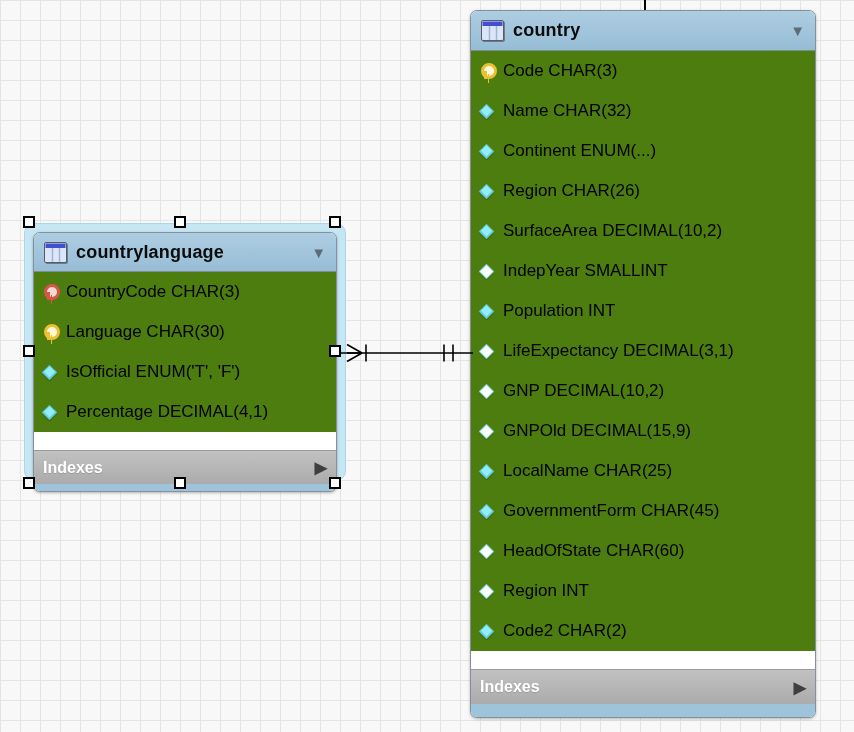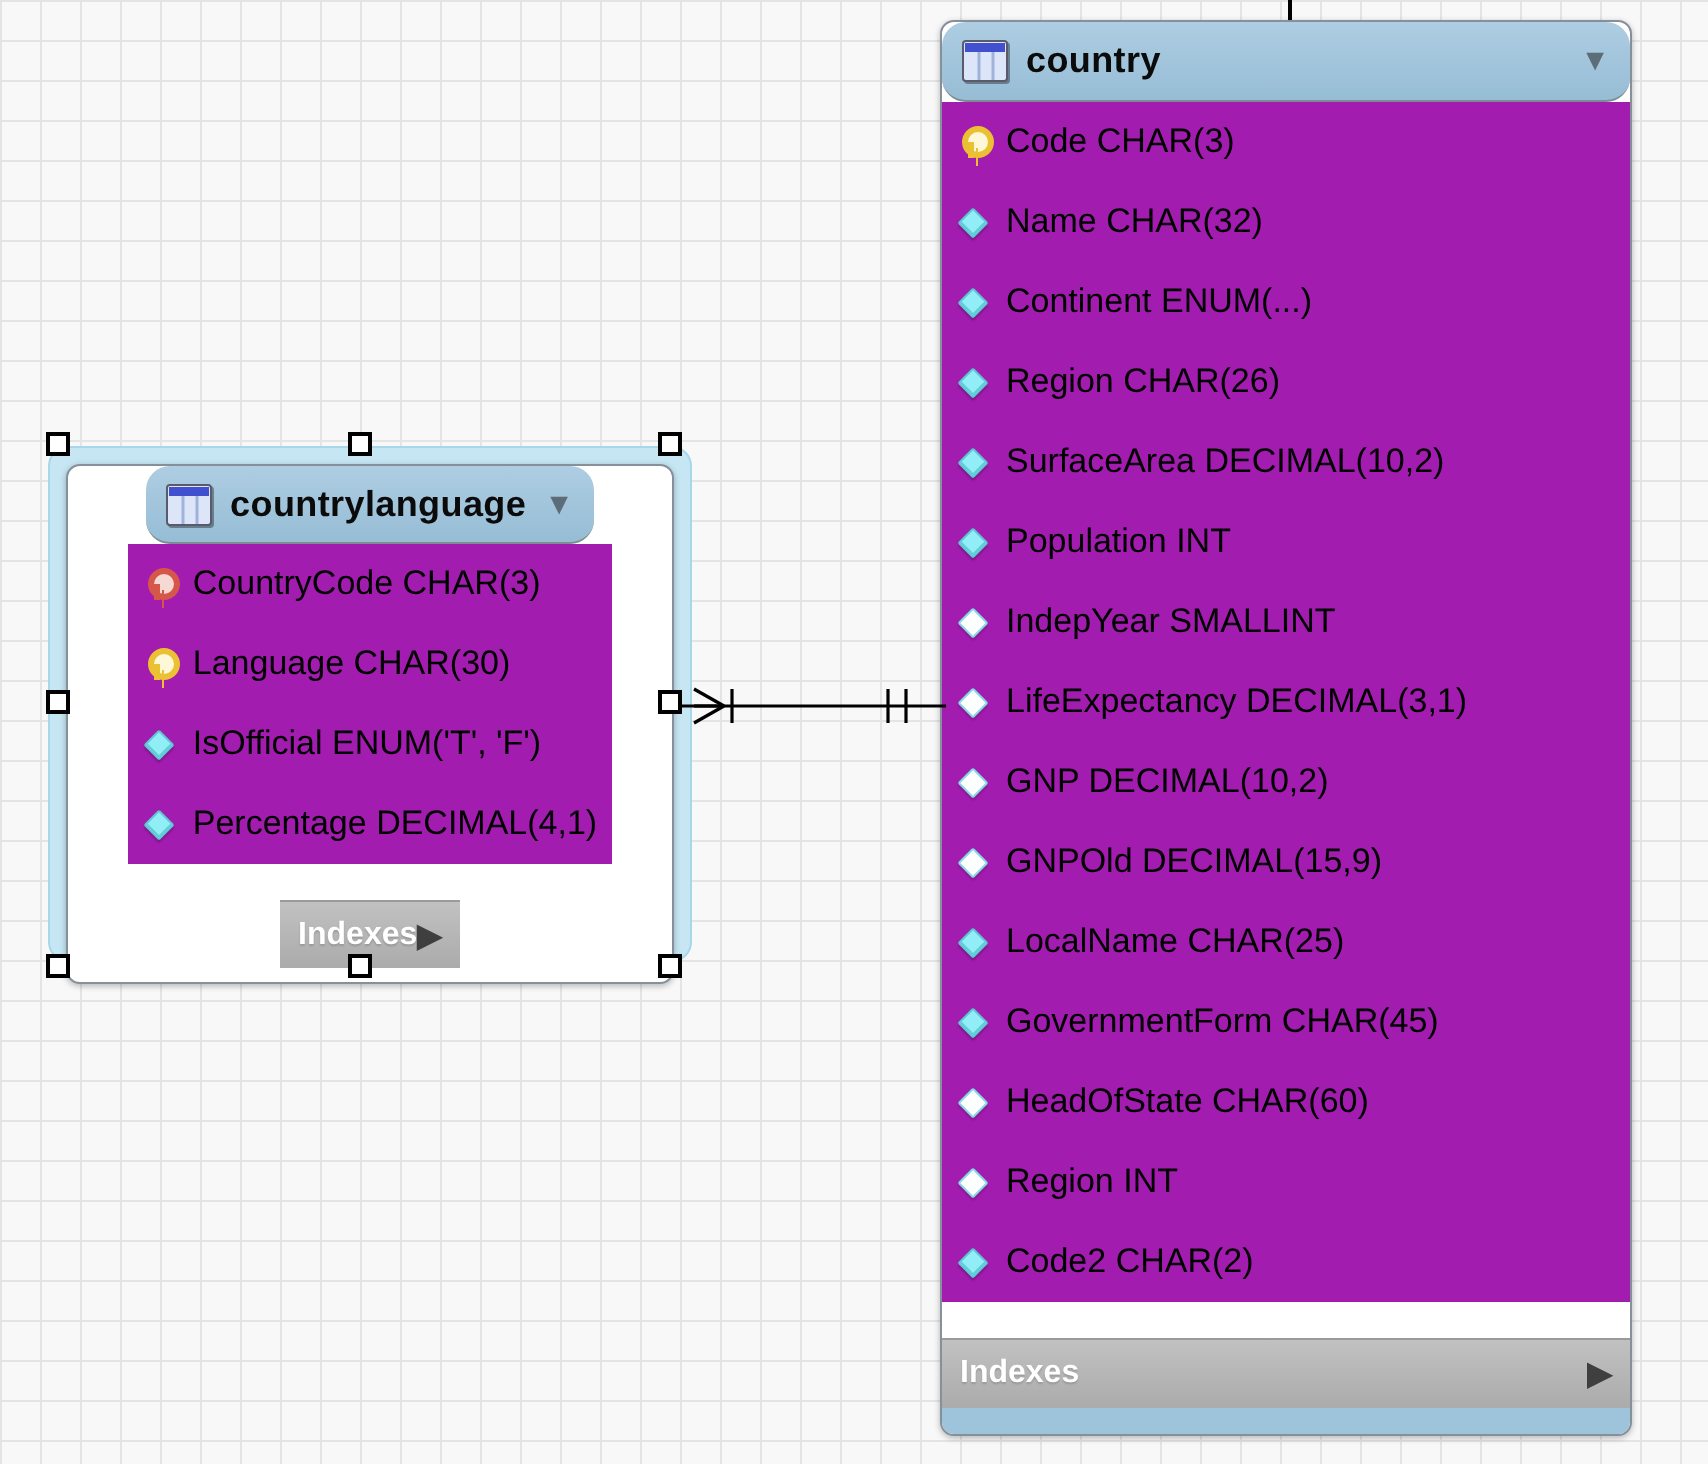--- a/index.html
+++ b/index.html
@@ -20,37 +20,36 @@
     position:absolute; left:24px; top:223px; width:322px; height:258px;
     background:#c6e6f4; border:1px solid #a9d6ea; border-radius:10px; z-index:1;
   }
 
   
   .table {
     position:absolute; background:#fff; border:1px solid #85909a;
     border-radius:7px; overflow:hidden; display:flex; flex-direction:column;
     box-shadow:0 1px 3px rgba(0,0,0,.28); z-index:2;
   }
-  .table-countrylanguage { left:33px;  top:232px; width:304px;align-items:center; }
+  .table-countrylanguage { left:33px;  top:232px; width:304px; }
   .table-country         { left:470px; top:10px;  width:346px; }
 
   .t-header {
     background:linear-gradient(#aecde2,#96bdd5);
     display:flex; align-items:center; gap:9px; padding:0 10px;
     border-bottom:1px solid #7e8c94;
-    border-radius:12px;
   }
   .table-country .t-header { height:40px; }
   .table-countrylanguage .t-header { height:39px; }
   .t-title { font-weight:bold; font-size:18px; color:#0b0b0b; flex:1; letter-spacing:.2px; }
   .t-collapse { color:#5d6d77; font-size:15px; line-height:1; }
 
   .table-icon-svg { display:block; filter:drop-shadow(1px 1px 0 rgba(0,0,0,.35)); }
 
-  .t-rows { background:#a21caf; }
+  .t-rows { background:#4d7c0f; }
   .t-row { height:40px; display:flex; align-items:center; gap:9px; padding:0 7px; font-size:17px; color:#000; white-space:nowrap; }
 
   
   .icon { position:relative; width:16px; height:16px; flex:0 0 16px; }
   .icon-key-yellow::before, .icon-key-red::before {
     content:""; position:absolute; left:3px; top:0; width:10px; height:10px;
     border-radius:50%; border:3px solid #ecc033; background:#fff8d8;
   }
   .icon-key-yellow::after, .icon-key-red::after {
     content:""; position:absolute; left:6px; top:8px; width:3px; height:8px; background:#ecc033;
@@ -183,27 +182,27 @@
           <span class="icon icon-diamond-filled"></span>
           <span>Region CHAR(26)</span>
         </div>
 
         <div class="t-row">
           <span class="icon icon-diamond-filled"></span>
           <span>SurfaceArea DECIMAL(10,2)</span>
         </div>
 
         <div class="t-row">
+          <span class="icon icon-diamond-hollow"></span>
+          <span>IndepYear SMALLINT</span>
+        </div>
+
+        <div class="t-row">
           <span class="icon icon-diamond-filled"></span>
           <span>Population INT</span>
-        </div>
-
-        <div class="t-row">
-          <span class="icon icon-diamond-hollow"></span>
-          <span>IndepYear SMALLINT</span>
         </div>
 
         <div class="t-row">
           <span class="icon icon-diamond-hollow"></span>
           <span>LifeExpectancy DECIMAL(3,1)</span>
         </div>
 
         <div class="t-row">
           <span class="icon icon-diamond-hollow"></span>
           <span>GNP DECIMAL(10,2)</span>

